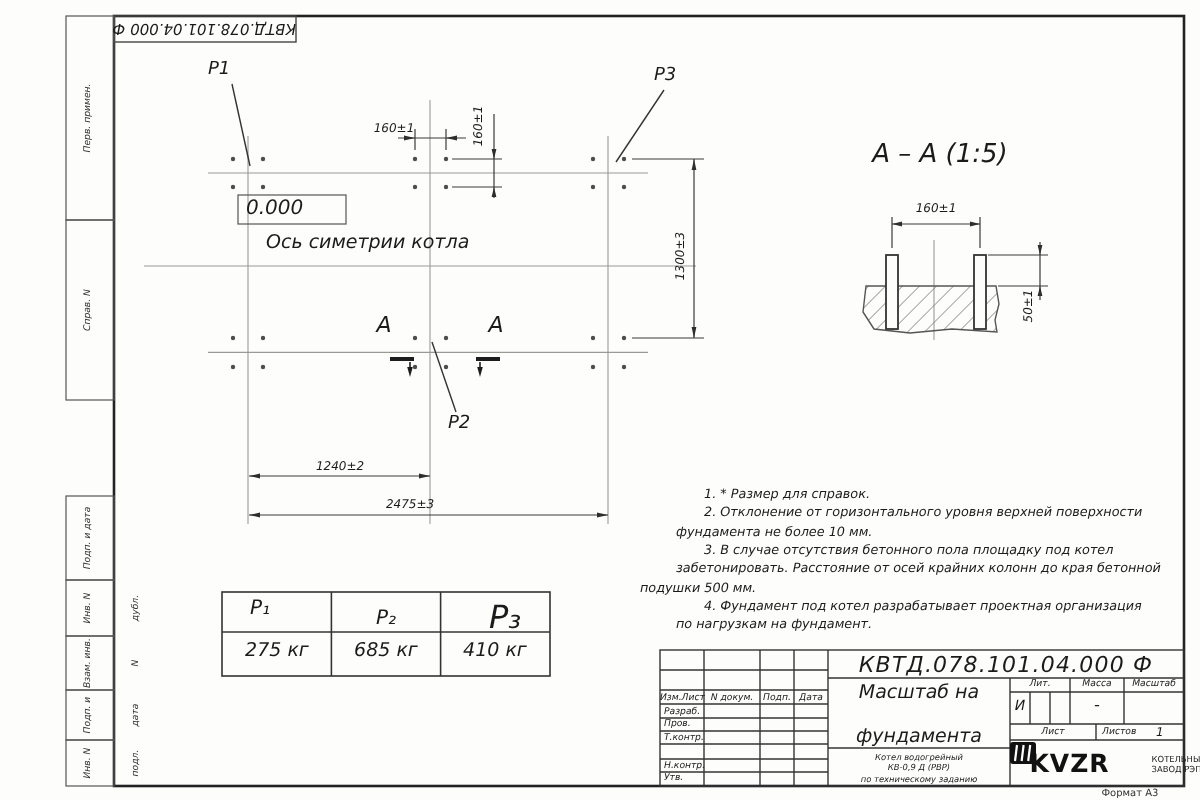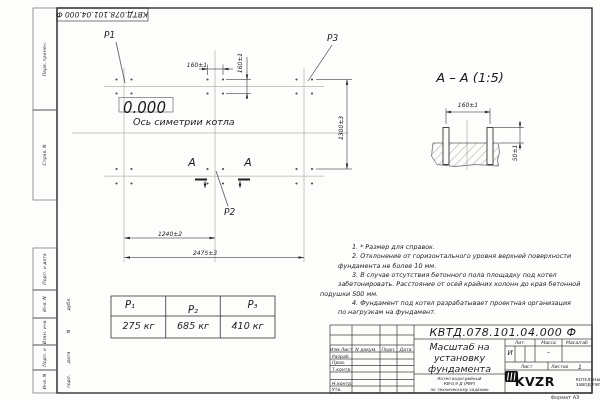--- a/index.html
+++ b/index.html
@@ -192,21 +192,21 @@
   <div class="vlab" style="left:33px;top:200px;width:90px;height:24px;line-height:24px;">Справ. N</div>
   <div class="vlab" style="left:33px;top:290px;width:42px;height:24px;line-height:24px;">Подп. и дата</div>
   <div class="vlab" style="left:33px;top:318px;width:28px;height:24px;line-height:24px;">Инв. N дубл.</div>
   <div class="vlab" style="left:33px;top:345px;width:27px;height:24px;line-height:24px;">Взам. инв. N</div>
   <div class="vlab" style="left:33px;top:370px;width:25px;height:24px;line-height:24px;">Подп. и дата</div>
   <div class="vlab" style="left:33px;top:393px;width:23px;height:24px;line-height:24px;">Инв. N подл.</div>
 
   <div class="t" style="left:104px;top:30px;font-size:9px;">P1</div>
   <div class="t" style="left:327px;top:33px;font-size:9px;">P3</div>
   <div class="t" style="left:224px;top:207px;font-size:9px;">P2</div>
-  <div class="t" style="left:123px;top:99px;font-size:15px;">0.000</div>
+  <div class="t" style="left:123px;top:99px;font-size:10px;">0.000</div>
   <div class="t" style="left:133px;top:116px;font-size:9.5px;">Ось симетрии котла</div>
   <div class="t c" style="left:186px;top:156px;width:12px;font-size:11px;">А</div>
   <div class="t c" style="left:242px;top:156px;width:12px;font-size:11px;">А</div>
 
   <div class="t c dim" style="left:184px;top:60.5px;width:26px;">160±1</div>
   <div class="t c dim rot" style="left:227px;top:59px;width:26px;height:8px;">160±1</div>
   <div class="t c dim" style="left:150px;top:229.5px;width:40px;">1240±2</div>
   <div class="t c dim" style="left:185px;top:248.5px;width:40px;">2475±3</div>
   <div class="t c dim rot" style="left:328px;top:124px;width:26px;height:8px;">1300±3</div>
 
@@ -218,41 +218,40 @@
   <div class="note" style="left:352px;top:252.3px;">2. Отклонение от горизонтального уровня верхней поверхности</div>
   <div class="note" style="left:338px;top:261.6px;">фундамента не более 10 мм.</div>
   <div class="note" style="left:352px;top:270.9px;">3. В случае отсутствия бетонного пола площадку под котел</div>
   <div class="note" style="left:338px;top:280.2px;">забетонировать. Расстояние от осей крайних колонн до края бетонной</div>
   <div class="note" style="left:320px;top:289.5px;">подушки 500 мм.</div>
   <div class="note" style="left:352px;top:298.8px;">4. Фундамент под котел разрабатывает проектная организация</div>
   <div class="note" style="left:338px;top:308.1px;">по нагрузкам на фундамент.</div>
 
   <div class="t c" style="left:111px;top:299px;width:38px;font-size:10px;">P₁</div>
   <div class="t c" style="left:166px;top:304px;width:54px;font-size:10px;">P₂</div>
-  <div class="t c" style="left:220px;top:299px;width:65px;font-size:10px;">P₃</div>
+  <div class="t c" style="left:220px;top:299px;width:65px;font-size:16px;">P₃</div>
   <div class="t c" style="left:111px;top:320px;width:55px;font-size:9.5px;">275 кг</div>
   <div class="t c" style="left:166px;top:320px;width:54px;font-size:9.5px;">685 кг</div>
   <div class="t c" style="left:220px;top:320px;width:55px;font-size:9.5px;">410 кг</div>
 
   <div class="t c nobr" style="left:414px;top:326px;width:178px;font-size:11px;letter-spacing:0.6px;">КВТД.078.101.04.000 Ф</div>
 
   <div class="t c tb-lab" style="left:330px;top:346.5px;width:22px;">Изм.Лист</div>
   <div class="t c tb-lab" style="left:352px;top:346.5px;width:28px;">N докум.</div>
   <div class="t c tb-lab" style="left:380px;top:346.5px;width:17px;">Подп.</div>
   <div class="t c tb-lab" style="left:397px;top:346.5px;width:17px;">Дата</div>
 
   <div class="t tb-lab" style="left:332px;top:353.5px;">Разраб.</div>
   <div class="t tb-lab" style="left:332px;top:360px;">Пров.</div>
   <div class="t tb-lab" style="left:332px;top:366.5px;">Т.контр.</div>
   <div class="t tb-lab" style="left:332px;top:373.5px;"></div>
   <div class="t tb-lab" style="left:332px;top:380.5px;">Н.контр.</div>
   <div class="t tb-lab" style="left:332px;top:387px;">Утв.</div>
 
   <div class="t c" style="left:414px;top:341px;width:91px;font-size:9.5px;">Масштаб на</div>
-  <div class="t c" style="left:414px;top:352px;width:91px;font-size:9.5px;">установку</div>
   <div class="t c" style="left:414px;top:363px;width:91px;font-size:9.5px;">фундамента</div>
 
   <div class="t c sub" style="left:414px;top:375.5px;width:91px;">Котел водогрейный</div>
   <div class="t c sub" style="left:414px;top:381px;width:91px;">КВ-0,9 Д (РВР)</div>
   <div class="t c sub" style="left:414px;top:386.5px;width:91px;">по техническому заданию</div>
 
   <div class="t c tb-lab" style="left:505px;top:340px;width:30px;">Лит.</div>
   <div class="t c tb-lab" style="left:535px;top:340px;width:27px;">Масса</div>
   <div class="t c tb-lab" style="left:562px;top:340px;width:30px;">Масштаб</div>
   <div class="t c" style="left:505px;top:349px;width:10px;font-size:7px;">И</div>

